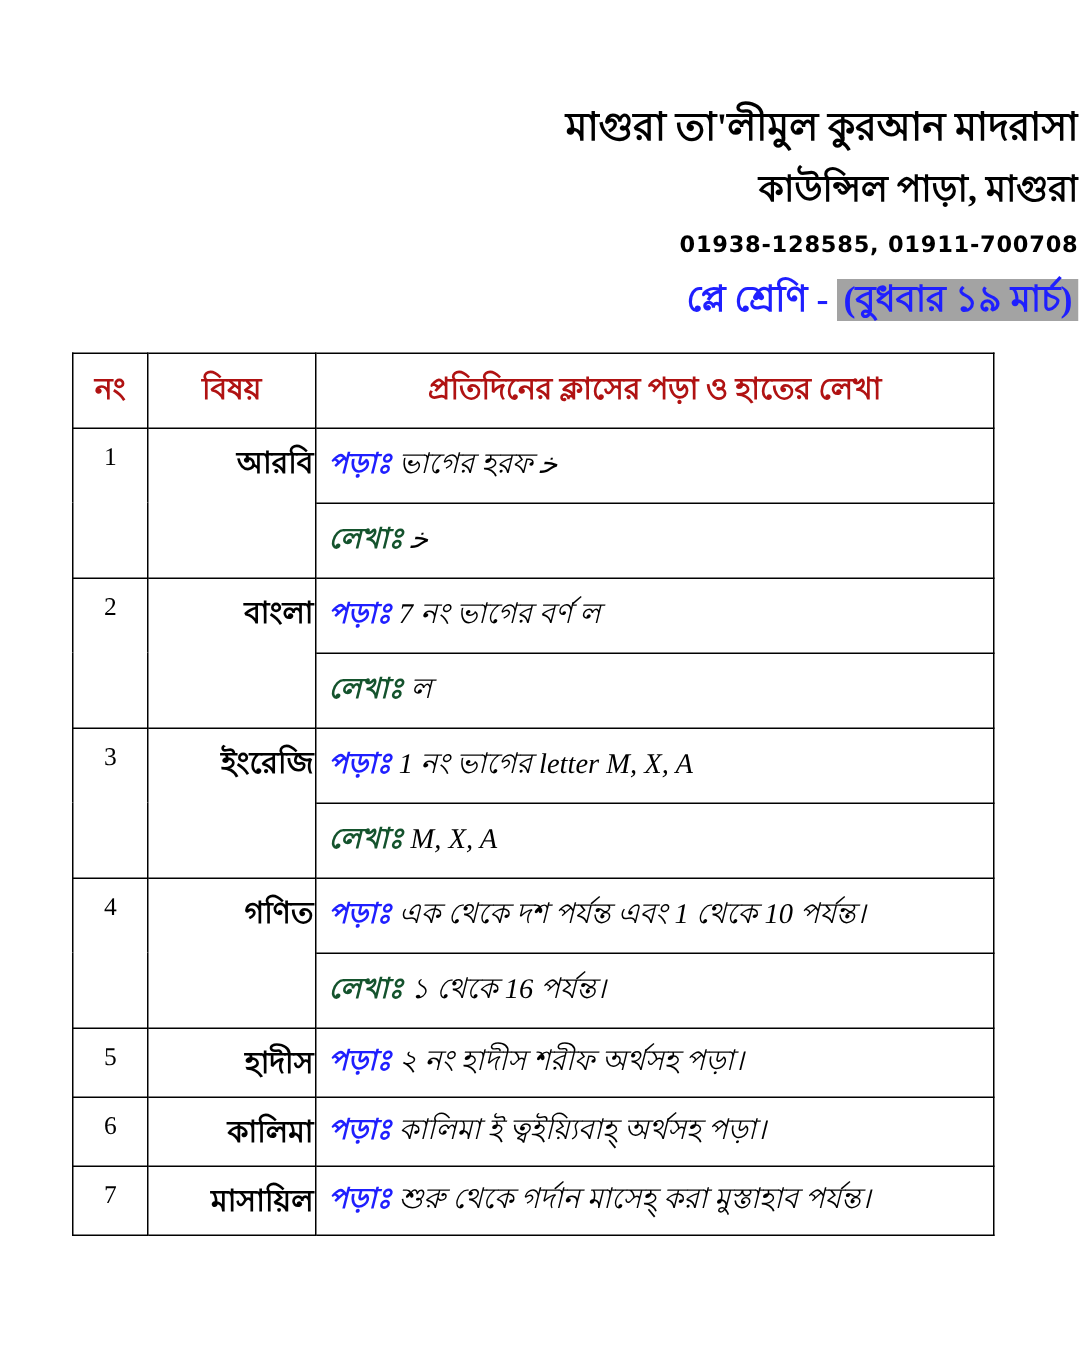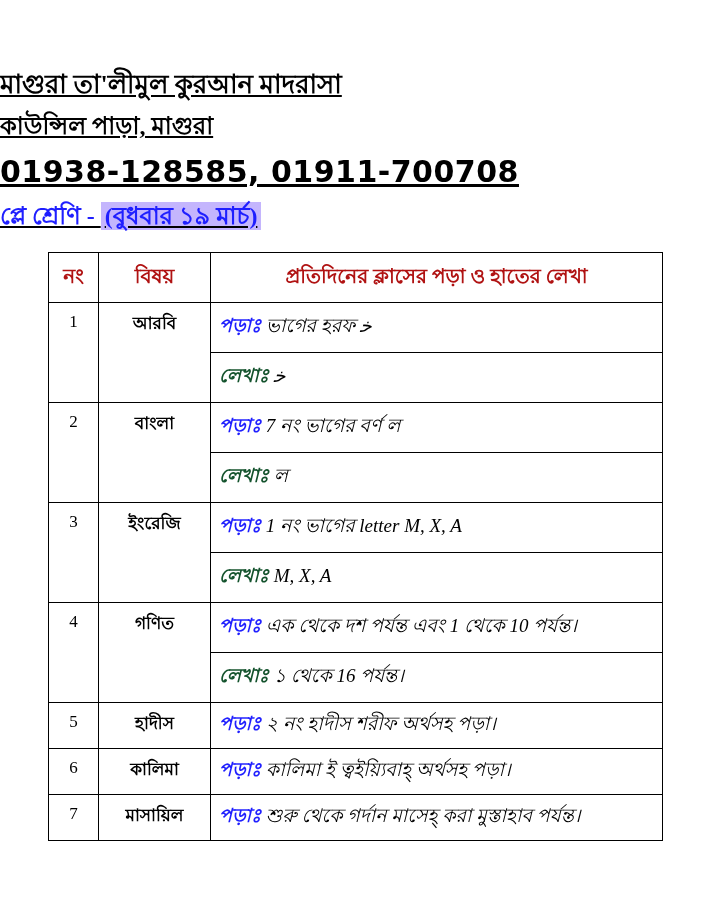--- a/index.html
+++ b/index.html
@@ -11,48 +11,47 @@
     width: 719px;
     height: 907px;
     font-family: "Liberation Serif", "DejaVu Serif", serif;
     color: #000000;
     overflow: hidden;
   }
   .page {
     padding-top: 70px;
   }
   .doc-header {
-    text-align: left;
-    text-decoration: underline;
+    text-align: right;
   }
   .doc-title {
     font-size: 26px;
     font-weight: bold;
     line-height: 1.15;
   }
   .doc-address {
     font-size: 24px;
     font-weight: bold;
     margin-top: 7px;
   }
   .doc-phones {
     font-family: "DejaVu Sans", "Liberation Sans", sans-serif;
-    font-size: 30px;
+    font-size: 15px;
     font-weight: bold;
     letter-spacing: 0.5px;
     margin-top: 7px;
   }
   .class-line {
     font-size: 24px;
     font-weight: bold;
     color: #1f1fff;
     margin-top: 8px;
   }
   .class-date {
-    background: #c4b5fd;
+    background: #a3a3a3;
     padding: 1px 4px;
   }
   table.schedule {
     border-collapse: collapse;
     table-layout: fixed;
     width: 614px;
     margin: 15px 0 0 48px;
   }
   table.schedule th,
   table.schedule td {
@@ -67,24 +66,24 @@
     text-align: center;
     vertical-align: middle;
   }
   td.no-cell {
     text-align: center;
     vertical-align: top;
     padding-top: 9px;
     font-size: 17px;
   }
   td.subject-cell {
-    text-align: center;
+    text-align: right;
     vertical-align: top;
     padding-top: 7px;
-    font-size: 17px;
+    font-size: 20px;
     font-weight: bold;
   }
   td.task-cell {
     font-size: 19px;
     height: 45px;
     vertical-align: middle;
     padding: 2px 8px;
     text-align: left;
     font-style: italic;
   }

